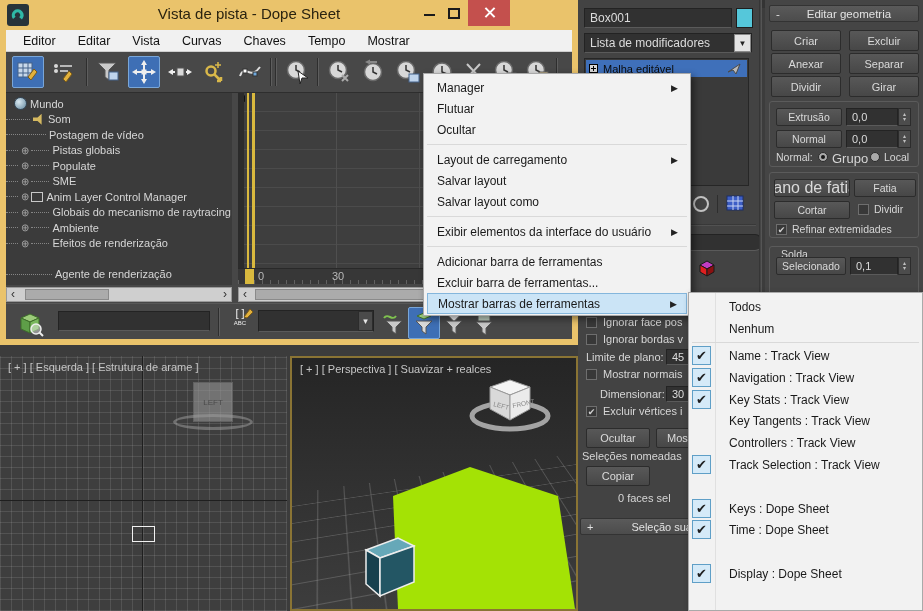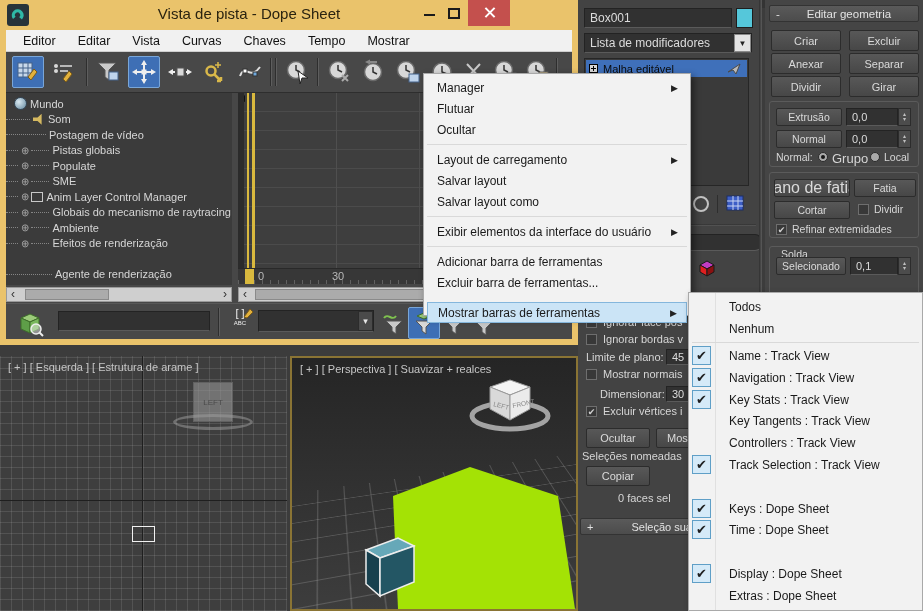--- a/index.html
+++ b/index.html
@@ -124,21 +124,21 @@
     background:rgba(150,150,150,.6); border:1px solid rgba(95,95,95,.9);
     display:flex; align-items:center; justify-content:center; font-size:8px; color:#4A4A4A; }
   #vcl-ring { position:absolute; left:173px; top:58px; width:80px; height:16px; border-radius:50%;
     border:3px solid rgba(160,160,160,.5); }
 
   
   .menu { position:absolute; background:#F2F2F2; border:1px solid #A9A9A9;
     box-shadow:3px 3px 7px rgba(0,0,0,.45); }
   .mi { position:absolute; left:3px; right:3px; height:21px; display:flex; align-items:center;
     padding-left:10px; font-size:12px; color:#1A1A1A; white-space:nowrap; }
-  .mi.hl { background:#CBE4F6; border:1px solid #84B6DC;margin-top:9px; }
+  .mi.hl { background:#CBE4F6; border:1px solid #84B6DC; }
   .msep { position:absolute; left:3px; right:3px; height:1px; background:#D9D9D9; }
   .marrow { position:absolute; right:9px; font-size:9px; color:#222; }
   #ctx-menu { left:423px; top:73px; width:268px; height:243px; z-index:50; }
   #sub-menu { left:688px; top:292px; width:235px; height:319px; z-index:55; }
   #sub-menu .gutter { position:absolute; left:26px; top:0; bottom:0; width:1px; background:#E0E0E0; }
   .smi { position:absolute; left:28px; right:2px; height:22px; display:flex; align-items:center;
     padding-left:12px; font-size:12px; color:#1A1A1A; white-space:nowrap; }
   .smcheck { position:absolute; left:3px; width:19px; height:19px; background:#D5EAF8;
     border:1px solid #5F9FC7; display:flex; align-items:center; justify-content:center;
     font-size:13px; color:#1E1E1E; }
@@ -663,18 +663,15 @@
       <span>Keys : Dope Sheet</span>
     </div>
     <div class="smcheck" style="top:227.4px">✔</div>
     <div class="smi" style="top:226.4px">
       <span>Time : Dope Sheet</span>
     </div>
     <div class="smcheck" style="top:271px">✔</div>
     <div class="smi" style="top:270px">
       <span>Display : Dope Sheet</span>
     </div>
-    <div class="smi" style="top:291.8px">
-      <span>Extras : Dope Sheet</span>
-    </div>
   </div>
 
 </div>
 
 </body></html>

